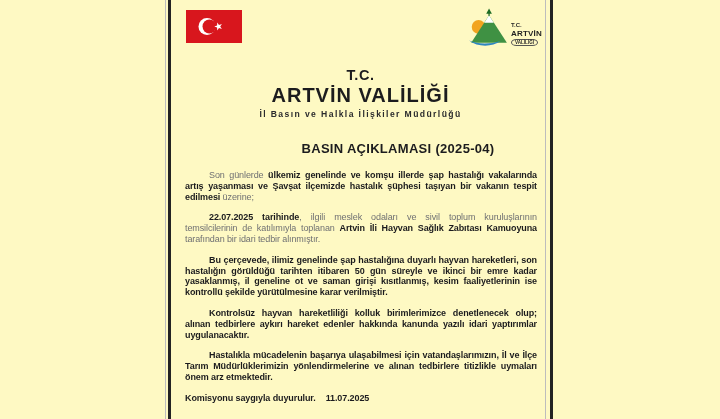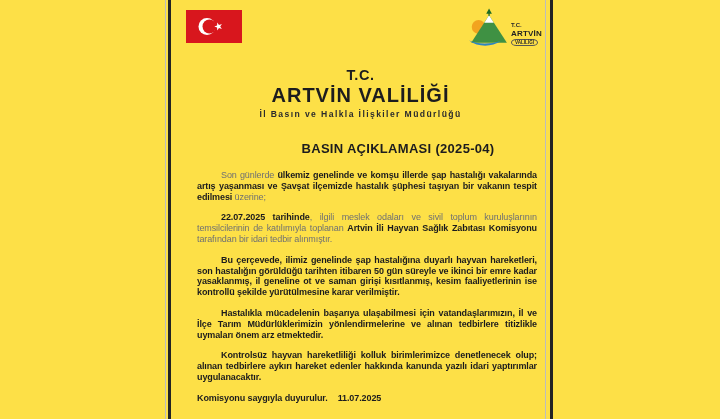--- a/index.html
+++ b/index.html
@@ -1,17 +1,17 @@
 <!DOCTYPE html>
 <html><head>
 <meta charset="utf-8">
 <style>
   html,body{margin:0;padding:0;background:#ffffff;}
   .stage{
-    position:relative;width:720px;height:419px;overflow:hidden;background:#fde047;
+    position:relative;width:720px;height:419px;overflow:hidden;background:#fef9c3;
     font-family:"Liberation Sans","DejaVu Sans",sans-serif;color:#1c1c1e;
   }
   
   .vline{position:absolute;top:0;bottom:0;}
   .vl-left-gray{left:165px;width:1px;background:#bdbdbd;}
   .vl-left-dark{left:168px;width:3px;background:#232323;}
   .vl-right-gray{left:545px;width:1px;background:#bdbdbd;}
   .vl-right-dark{left:550px;width:3px;background:#232323;}
 
   .flag{position:absolute;left:186px;top:10px;width:56px;height:33px;}
@@ -29,21 +29,21 @@
   .header-block{position:absolute;left:171px;top:66px;width:379px;text-align:center;}
   .h-tc{font-size:14.5px;font-weight:700;letter-spacing:.6px;line-height:1.25;}
   .h-org{font-size:20px;font-weight:700;letter-spacing:1px;line-height:1.1;text-align:center;}
   .h-dept{font-size:8.6px;font-weight:700;letter-spacing:1.4px;margin-top:3px;color:#2b2b2d;}
 
   .press-title{position:absolute;left:171px;top:141px;width:454px;text-align:center;
     font-size:13px;font-weight:700;letter-spacing:.3px;}
 
   .body-text{position:absolute;left:185px;top:170px;width:352px;
     font-size:9px;line-height:10.8px;letter-spacing:-.1px;text-align:justify;}
-  .body-text p{margin:0 0 10px 12px;text-indent:24px;}
+  .body-text p{margin:0 0 10px 0;text-indent:24px;}
   .strong{font-weight:700;color:#1b1b1d;}
   .light{font-weight:400;color:#6f7072;}
   .closing{text-indent:0 !important;font-weight:700;text-align:left;}
   .closing .date{margin-left:10px;}
 </style>
 </head>
 <body>
 
 <div class="stage">
 
@@ -83,24 +83,24 @@
     <div class="h-tc">T.C.</div>
     <div class="h-org">ARTVİN VALİLİĞİ</div>
     <div class="h-dept">İl Basın ve Halkla İlişkiler Müdürlüğü</div>
   </div>
 
   <div class="press-title">BASIN AÇIKLAMASI (2025-04)</div>
 
   <div class="body-text">
     <p><span class="light">Son günlerde </span><span class="strong">ülkemiz genelinde ve komşu illerde şap hastalığı vakalarında artış yaşanması ve Şavşat ilçemizde hastalık şüphesi taşıyan bir vakanın tespit edilmesi</span><span class="light"> üzerine;</span></p>
 
-    <p><span class="strong">22.07.2025 tarihinde</span><span class="light">, ilgili meslek odaları ve sivil toplum kuruluşlarının temsilcilerinin de katılımıyla toplanan </span><span class="strong">Artvin İli Hayvan Sağlık Zabıtası Komisyonu</span><span class="light"> tarafından bir idari tedbir alınmıştır.</span></p>
+    <p><span class="strong">22.07.2025 tarihinde</span><span class="light">, ilgili meslek odaları ve sivil toplum kuruluşlarının temsilcilerinin de katılımıyla toplanan </span><span class="strong">Artvin İli Hayvan Sağlık Zabıtası Kamuoyuna</span><span class="light"> tarafından bir idari tedbir alınmıştır.</span></p>
 
     <p><span class="strong">Bu çerçevede, ilimiz genelinde şap hastalığına duyarlı hayvan hareketleri, son hastalığın görüldüğü tarihten itibaren 50 gün süreyle ve ikinci bir emre kadar yasaklanmış, il geneline ot ve saman girişi kısıtlanmış, kesim faaliyetlerinin ise kontrollü şekilde yürütülmesine karar verilmiştir.</span></p>
 
+    <p><span class="strong">Kontrolsüz hayvan hareketliliği kolluk birimlerimizce denetlenecek olup; alınan tedbirlere aykırı hareket edenler hakkında kanunda yazılı idari yaptırımlar uygulanacaktır.</span></p>
+
     <p><span class="strong">Hastalıkla mücadelenin başarıya ulaşabilmesi için vatandaşlarımızın, İl ve İlçe Tarım Müdürlüklerimizin yönlendirmelerine ve alınan tedbirlere titizlikle uymaları önem arz etmektedir.</span></p>
-
-    <p><span class="strong">Kontrolsüz hayvan hareketliliği kolluk birimlerimizce denetlenecek olup; alınan tedbirlere aykırı hareket edenler hakkında kanunda yazılı idari yaptırımlar uygulanacaktır.</span></p>
 
     <p class="closing"><span>Komisyonu saygıyla duyurulur.</span><span class="date">11.07.2025</span></p>
   </div>
 
 </div>
 
 </body></html>

